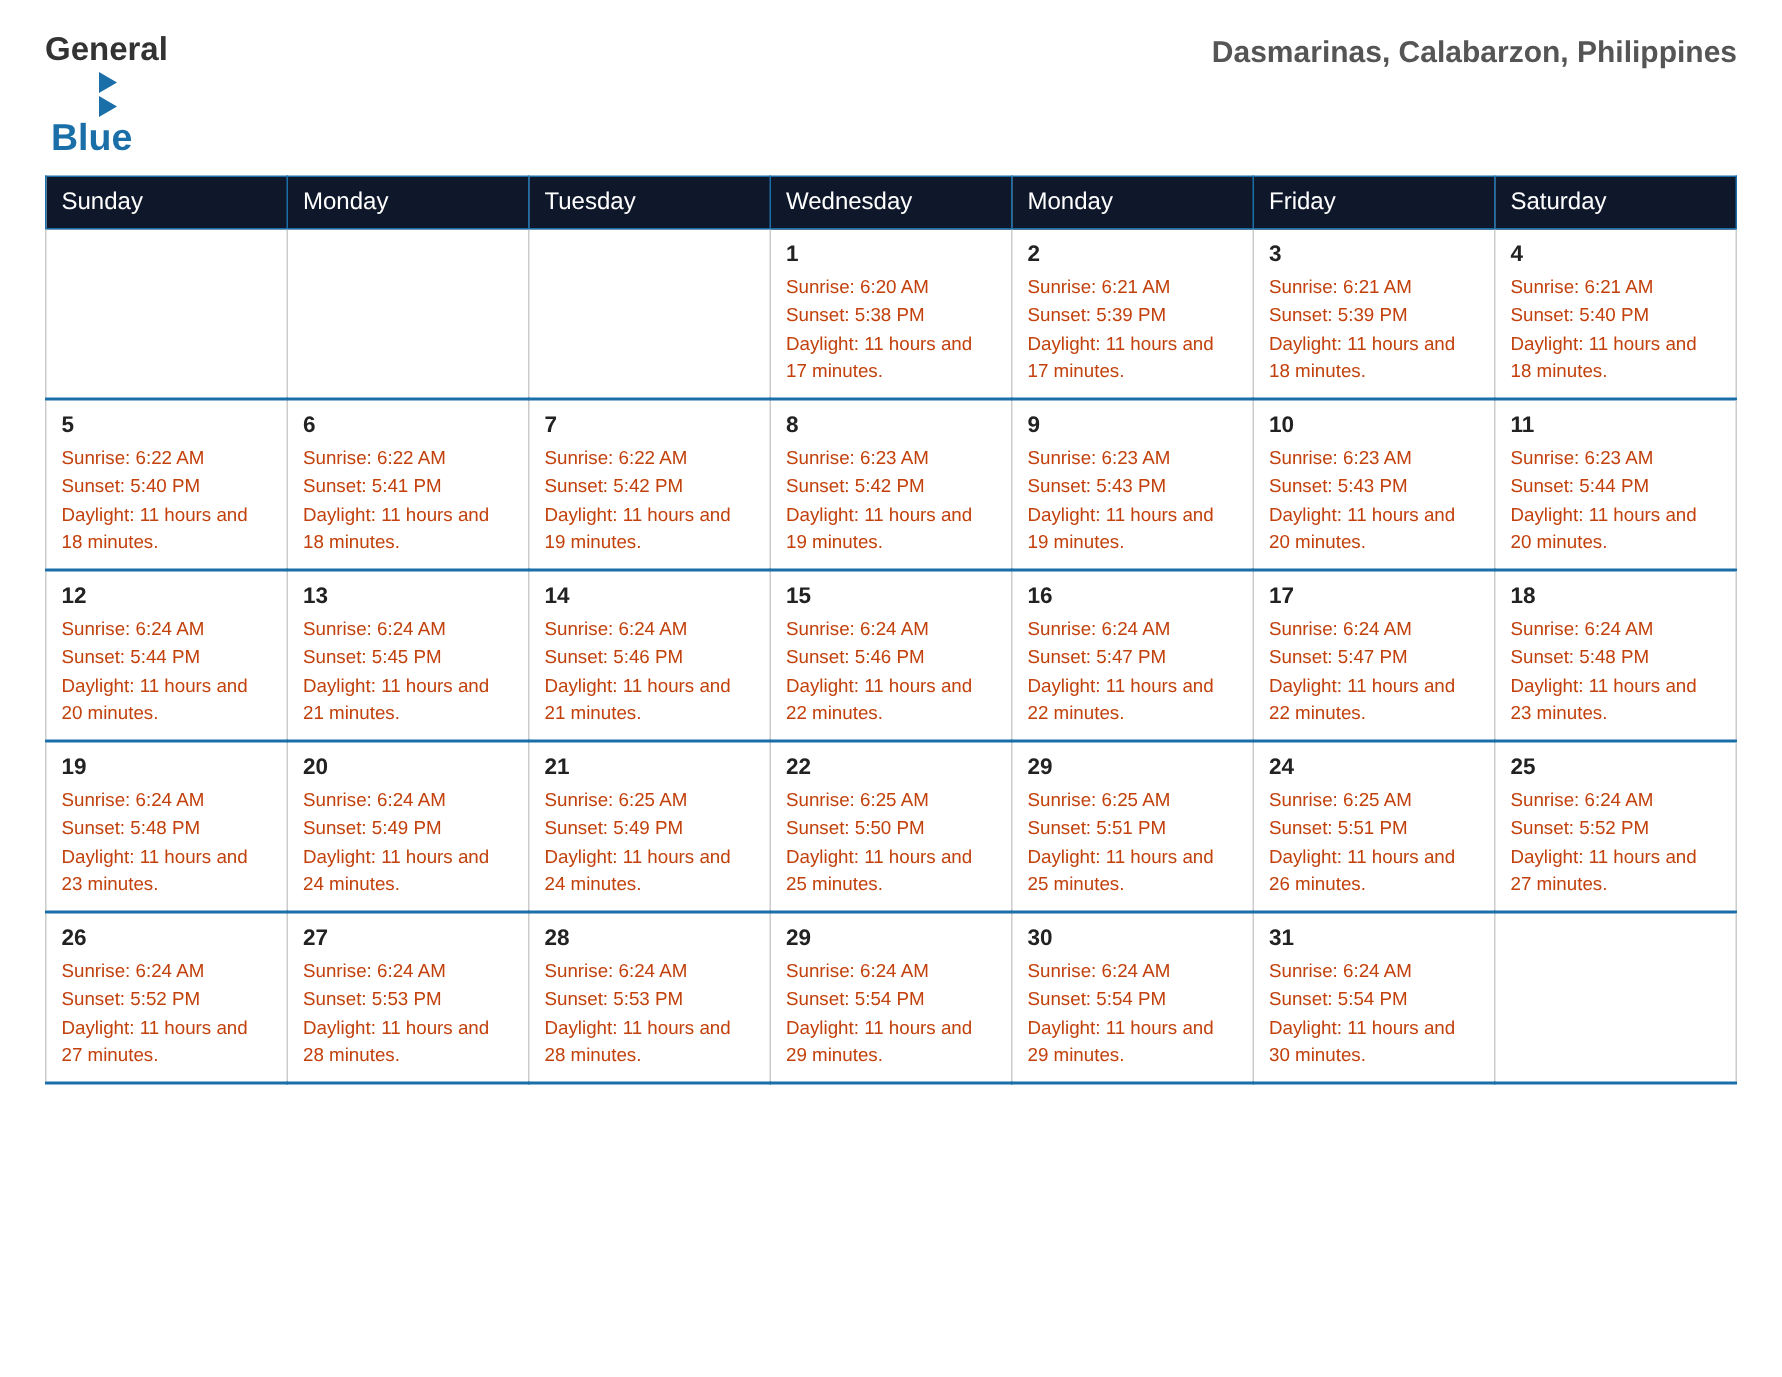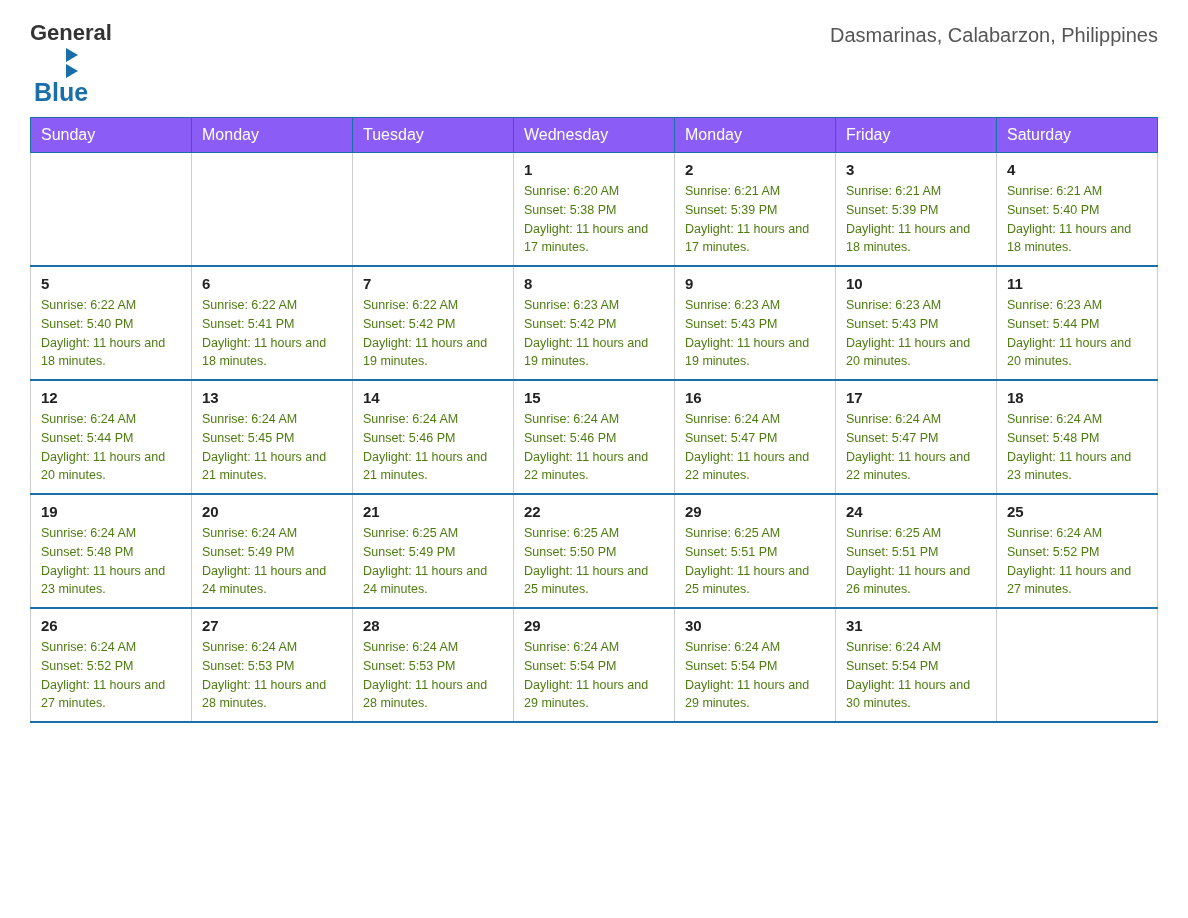--- a/index.html
+++ b/index.html
@@ -38,28 +38,29 @@
     .month-title {
       font-size: 48px;
       font-weight: bold;
       color: #333;
       line-height: 1.1;
     }
     .location {
       font-size: 20px;
       color: #555;
       margin-top: 4px;
+      font-weight: bold;
     }
     .calendar {
       width: 100%;
       border-collapse: collapse;
       margin-top: 10px;
     }
     .calendar thead tr {
-      background-color: #8b5cf6;
+      background-color: #0f172a;
     }
     .calendar thead th {
       color: #fff;
       font-size: 16px;
       font-weight: normal;
       padding: 8px 10px;
       text-align: left;
       border: 1px solid #1a6fa8;
     }
     .calendar tbody tr {
@@ -76,21 +77,21 @@
       color: #333;
     }
     .day-number {
       font-size: 15px;
       font-weight: bold;
       color: #222;
       margin-bottom: 4px;
     }
     .day-info {
       font-size: 12.5px;
-      color: #4d7c0f;
+      color: #c2410c;
       line-height: 1.5;
     }
     .empty-cell {
       background: #fff;
     }
   </style>
 </head>
 <body>
 
 <div class="header">

